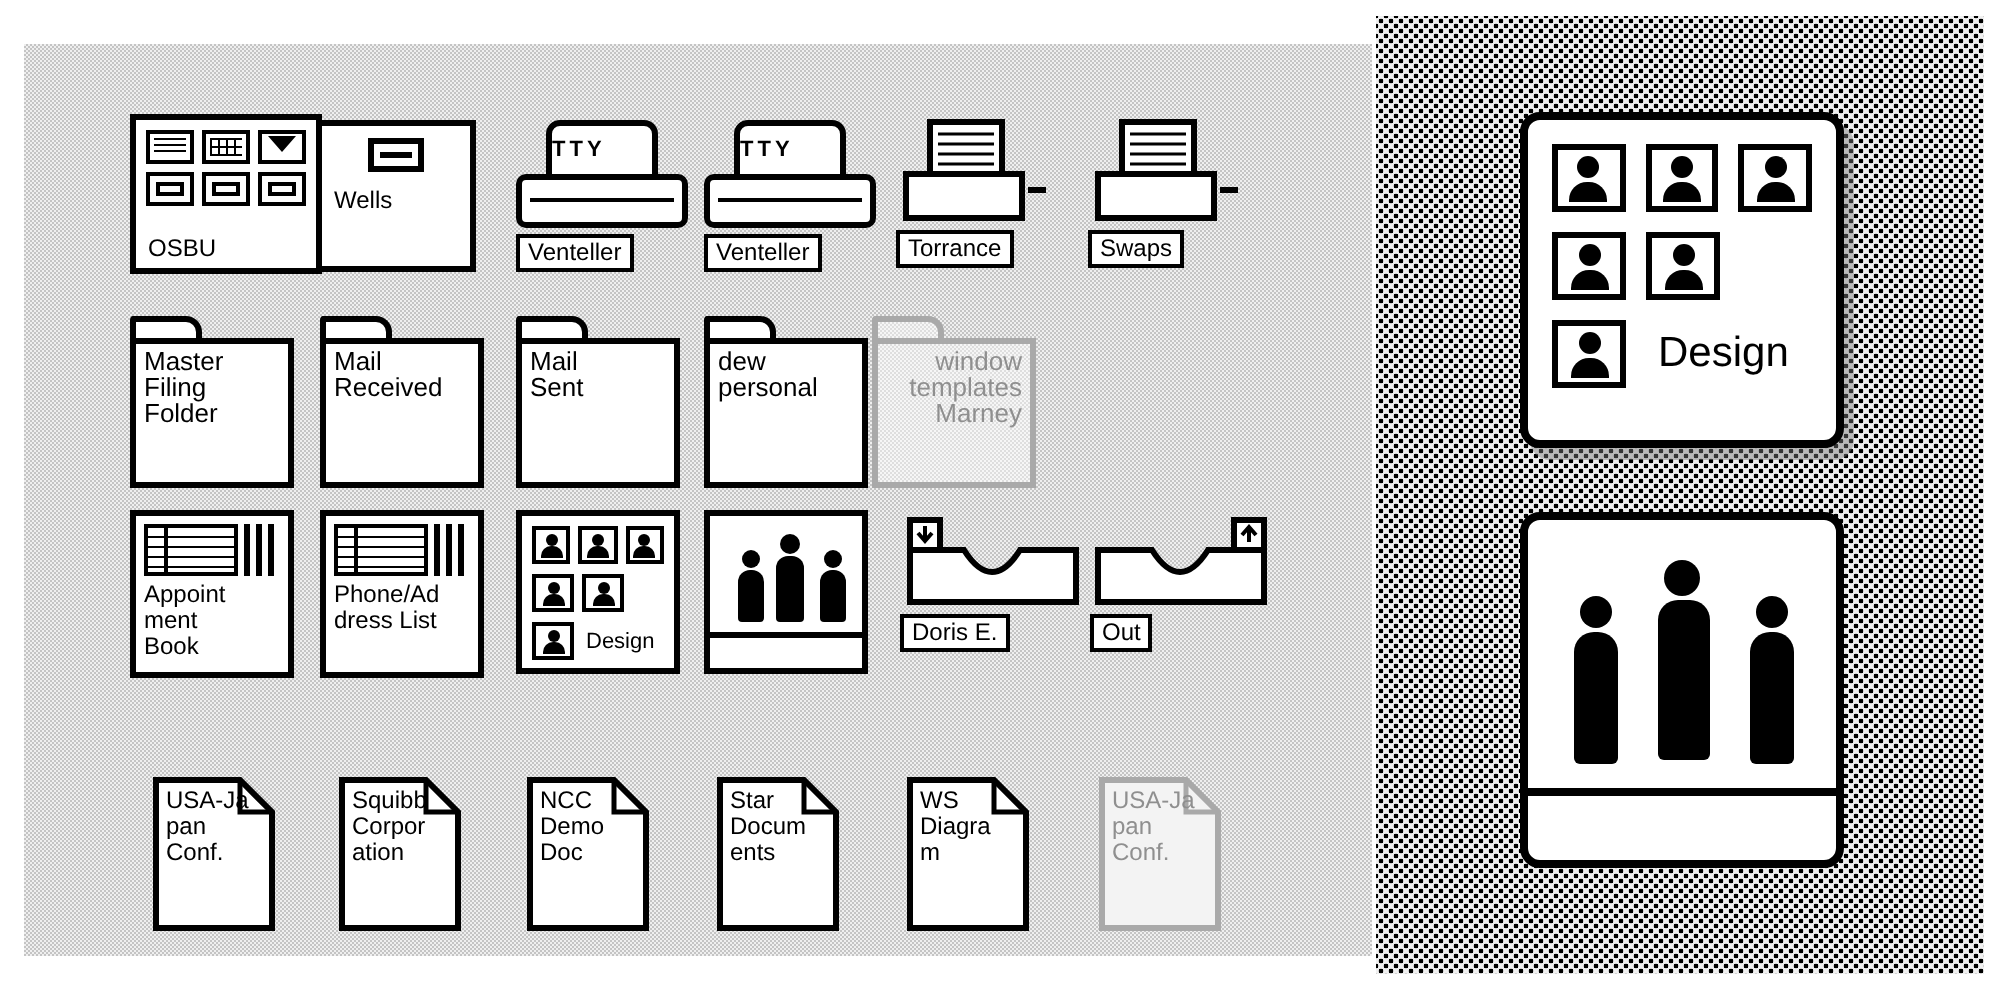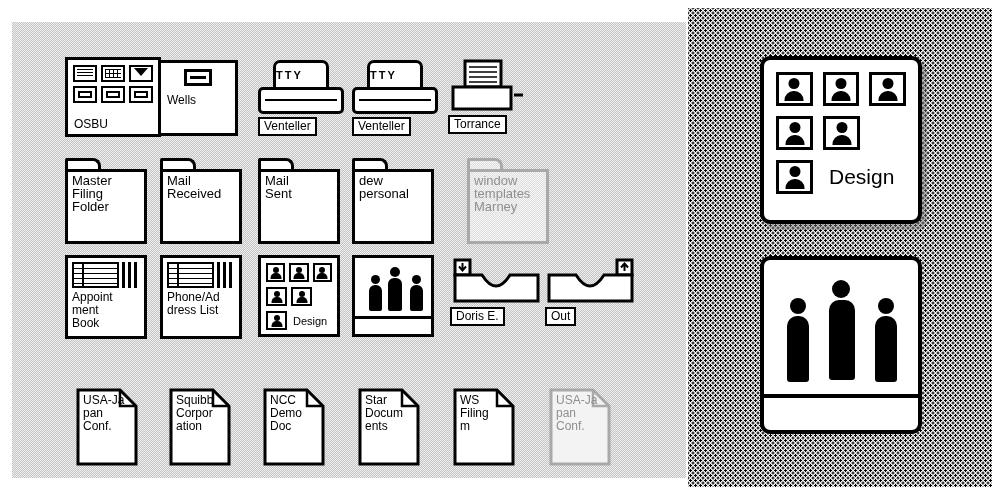--- a/index.html
+++ b/index.html
@@ -196,20 +196,29 @@
   <div class="icon printer" style="left:436px;top:36px;">
     <svg width="78" height="56" viewBox="0 0 78 56">
       <rect class="pr-paper" x="17" y="3" width="36" height="26"></rect>
       <path class="pr-lines" d="M21 9 H49 M21 14 H49 M21 19 H49 M21 24 H49"></path>
       <rect class="pr-body" x="5" y="29" width="58" height="22"></rect>
       <path class="pr-slot" d="M66 37 H75"></path>
     </svg>
     <div class="label-box">Torrance</div>
   </div>
 
+  <div class="icon printer" style="left:532px;top:36px;">
+    <svg width="78" height="56" viewBox="0 0 78 56">
+      <rect class="pr-paper" x="17" y="3" width="36" height="26"></rect>
+      <path class="pr-lines" d="M21 9 H49 M21 14 H49 M21 19 H49 M21 24 H49"></path>
+      <rect class="pr-body" x="5" y="29" width="58" height="22"></rect>
+      <path class="pr-slot" d="M66 37 H75"></path>
+    </svg>
+    <div class="label-box">Swaps</div>
+  </div>
 
   <div class="icon folder" style="left:53px;top:136px;">
     <div class="tab"></div>
     <div class="fbody">Master
 Filing
 Folder</div>
   </div>
   <div class="icon folder" style="left:148px;top:136px;">
     <div class="tab"></div>
     <div class="fbody">Mail
@@ -218,21 +227,21 @@
   <div class="icon folder" style="left:246px;top:136px;">
     <div class="tab"></div>
     <div class="fbody">Mail
 Sent</div>
   </div>
   <div class="icon folder" style="left:340px;top:136px;">
     <div class="tab"></div>
     <div class="fbody">dew
 personal</div>
   </div>
-  <div class="icon folder ghost" style="left:455px;top:136px;">
+  <div class="icon folder ghost" style="left:424px;top:136px;text-align:right;">
     <div class="tab"></div>
     <div class="fbody">window
 templates
 Marney</div>
   </div>
 
   <div class="icon book" style="left:53px;top:233px;">
     <div class="btop">
       <div class="sheet"></div>
       <div class="rings"></div>
@@ -327,21 +336,21 @@
     <div class="dlabel">Star
 Docum
 ents</div>
   </div>
   <div class="icon doc" style="left:440px;top:325px;">
     <svg width="64" height="80" viewBox="0 0 64 80">
       <path class="doc-body" d="M3 3 L45 3 L61 19 L61 77 L3 77 Z"></path>
       <path class="doc-fold" d="M45 3 L45 19 L61 19"></path>
     </svg>
     <div class="dlabel">WS
-Filing
+Diagra
 m</div>
   </div>
   <div class="icon doc ghost" style="left:536px;top:325px;">
     <svg width="64" height="80" viewBox="0 0 64 80">
       <path class="doc-body" d="M3 3 L45 3 L61 19 L61 77 L3 77 Z"></path>
       <path class="doc-fold" d="M45 3 L45 19 L61 19"></path>
     </svg>
     <div class="dlabel">USA-Ja
 pan
 Conf.</div>

